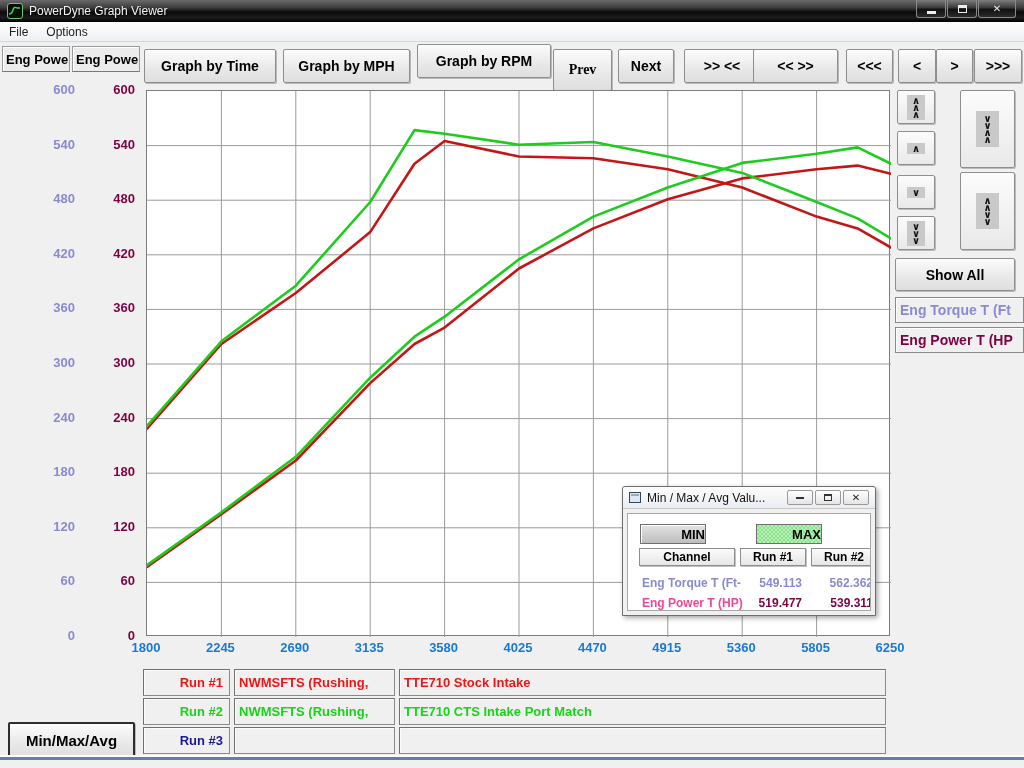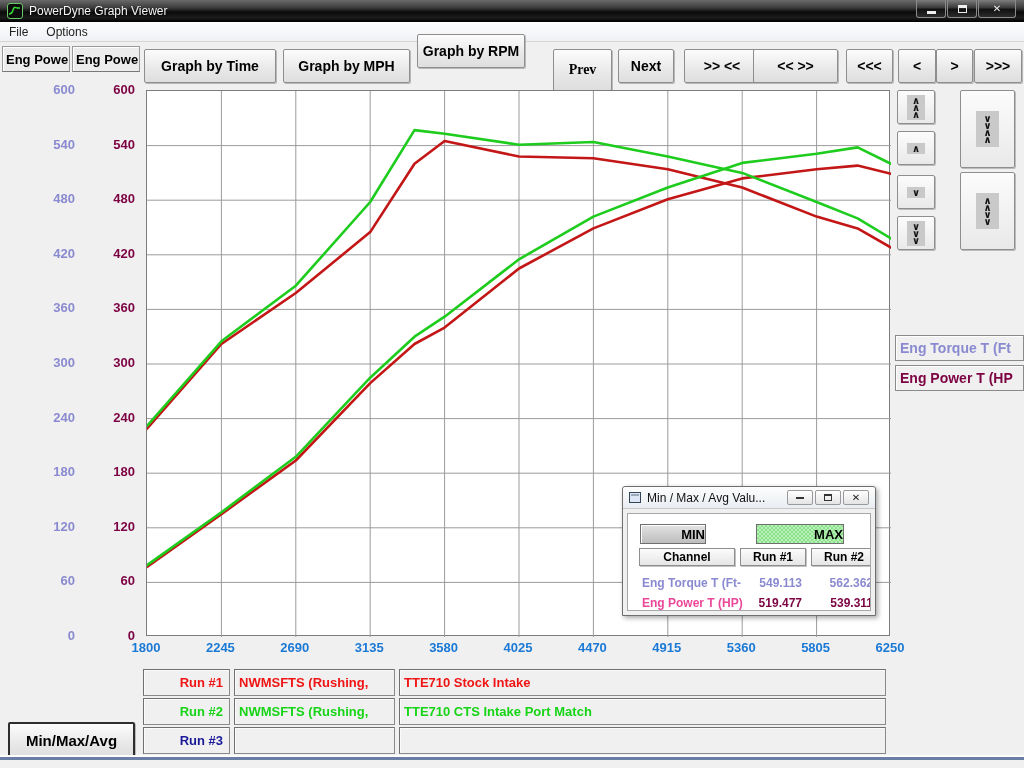--- a/index.html
+++ b/index.html
@@ -55,21 +55,21 @@
 
   
   .scroll-btn { position:absolute; background:linear-gradient(#fcfcfc,#e9e9e9);
     border:1px solid #8e8e8e; box-shadow:1px 1px 0 #bbb; border-radius:2px;
     display:flex; align-items:center; justify-content:center; }
   .scroll-inner { background:#c9c9c9; display:flex; flex-direction:column; align-items:center;
     justify-content:center; line-height:7px; font-size:10px; font-weight:bold; color:#111;
     padding:2px 5px; }
   .rp-label { position:absolute; left:895px; width:129px; height:26px; background:#f0f0f0;
     border:1px solid #8a8a8a; box-shadow:inset 1px 1px 0 #fff; font-weight:bold; font-size:14px;
-    display:flex; align-items:center; padding-left:4px; white-space:nowrap; overflow:hidden;margin-top:38px; }
+    display:flex; align-items:center; padding-left:4px; white-space:nowrap; overflow:hidden; }
 
   
   #mmdlg { position:absolute; left:622px; top:486px; width:254px; height:130px;
     background:#f0f0f0; border:1px solid #6e6e6e; box-shadow:2px 2px 5px rgba(0,0,0,.35);
     border-radius:3px 3px 0 0; }
   #mmdlg .dlg-title { height:22px; background:linear-gradient(#fdfdfd,#e9edf2);
     border-bottom:1px solid #c8c8c8; border-radius:3px 3px 0 0;
     display:flex; align-items:center; font-size:12px; color:#111; padding-left:6px; }
   .dlg-icon { width:12px; height:11px; border:1px solid #345; background:#dce6f5; margin-right:6px; position:relative; }
   .dlg-icon:after { content:""; position:absolute; left:1px; top:1px; width:8px; height:2px; background:#9ab; }
@@ -125,21 +125,21 @@
   <div class="axis-tab" style="left:2px;">
     <span class="lab">Eng Powe</span>
   </div>
   <div class="axis-tab" style="left:72px;">
     <span class="lab">Eng Powe</span>
   </div>
 
   <div id="toolbar">
       <div class="btn" style="left: 144px; top: 49px; width: 132px; height: 34px;">Graph by Time</div>
       <div class="btn" style="left: 283px; top: 49px; width: 127px; height: 34px;">Graph by MPH</div>
-      <div class="btn" style="left: 417px; top: 34px; width: 108px; height: 34px;">Graph by RPM</div>
+      <div class="btn" style="left: 417px; top: 44px; width: 134px; height: 34px;">Graph by RPM</div>
       <div class="btn" style="left: 553px; top: 49px; width: 59px; height: 42px; font-family: Liberation Serif, serif;">Prev</div>
       <div class="btn" style="left: 618px; top: 49px; width: 56px; height: 34px;">Next</div>
       <div class="btn" style="left: 684px; top: 49px; width: 76px; height: 34px;">&gt;&gt; &lt;&lt;</div>
       <div class="btn" style="left: 753px; top: 49px; width: 85px; height: 34px;">&lt;&lt; &gt;&gt;</div>
       <div class="btn" style="left: 846px; top: 49px; width: 47px; height: 34px;">&lt;&lt;&lt;</div>
       <div class="btn" style="left: 898px; top: 49px; width: 38px; height: 34px;">&lt;</div>
       <div class="btn" style="left: 936px; top: 49px; width: 37px; height: 34px;">&gt;</div>
       <div class="btn" style="left: 974px; top: 49px; width: 48px; height: 34px;">&gt;&gt;&gt;</div>
     </div>
   <div id="ylabels">
@@ -243,20 +243,23 @@
       <div class="scroll-btn" style="left: 960px; top: 172px; width: 55px; height: 78px;">
         <div class="scroll-inner" style="padding: 4px 7px;">
           <span>∧</span>
           <span>∧</span>
           <span>∨</span>
           <span>∨</span>
         </div>
       </div>
     </div>
 
+  <div class="btn" style="left:895px; top:258px; width:120px; height:33px;">
+    <span>Show All</span>
+  </div>
   <div class="rp-label" style="top:297px;">
     <span style="color:#8a8ad0;">Eng Torque T (Ft</span>
   </div>
   <div class="rp-label" style="top:327px;">
     <span style="color:#7c0242;">Eng Power T (HP</span>
   </div>
 
   <div id="mmdlg">
     <div class="dlg-title">
       <span class="dlg-icon"></span>
@@ -268,21 +271,21 @@
         <span class="dcb">
             <span style="display:inline-block;width:8px;height:7px;border:1px solid #333;border-top-width:2px;"></span>
           </span>
         <span class="dcb">✕</span>
       </span>
     </div>
     <div class="dlg-body">
       <div class="mm-btn mm-min" style="left:12px; top:10px; width:66px;">
         <span>MIN</span>
       </div>
-      <div class="mm-btn mm-max" style="left:128px; top:10px; width:88px;">
+      <div class="mm-btn mm-max" style="left:128px; top:10px; width:66px;">
         <span>MAX</span>
       </div>
       <div class="mm-colhdr" style="left:11px; top:34px; width:96px;">
         <span>Channel</span>
       </div>
       <div class="mm-colhdr" style="left:112px; top:34px; width:66px;">
         <span>Run #1</span>
       </div>
       <div class="mm-colhdr" style="left:183px; top:34px; width:66px;">
         <span>Run #2</span>

